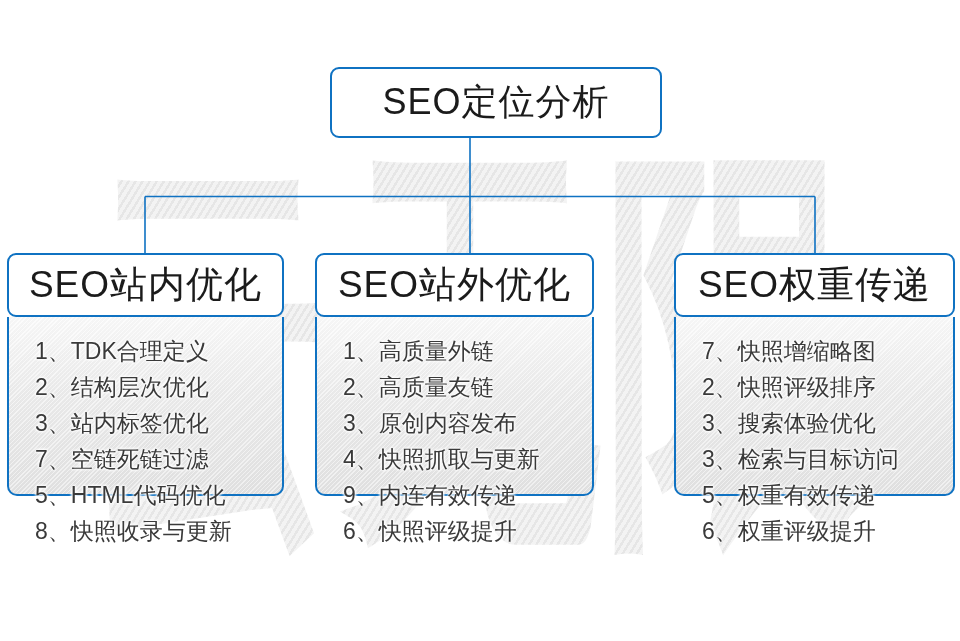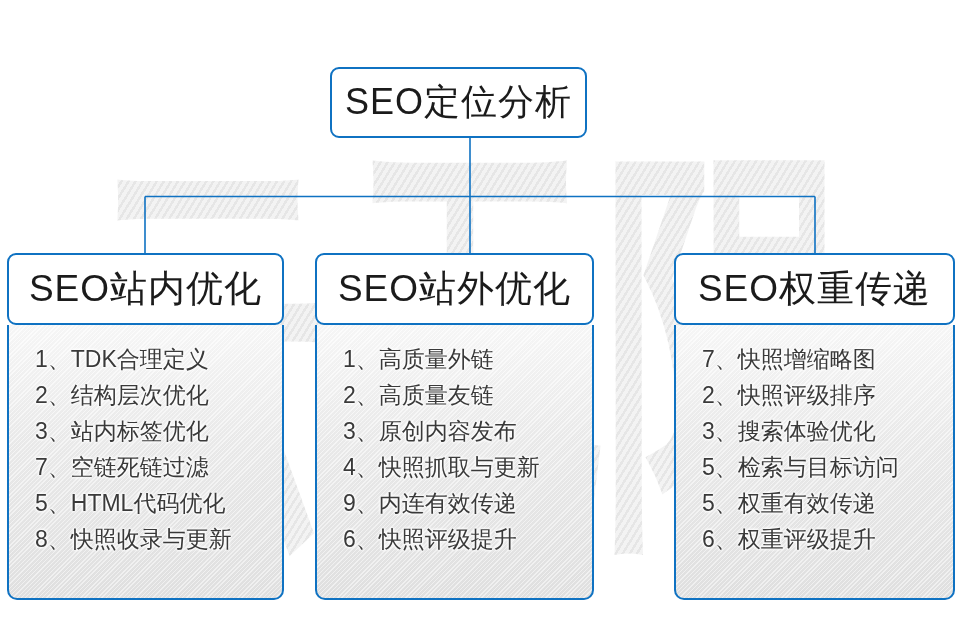--- a/index.html
+++ b/index.html
@@ -24,39 +24,39 @@
     -webkit-background-clip:text;background-clip:text;
     -webkit-text-fill-color:transparent;
   }
   @supports not (background-clip:text){
     .watermark{background:none;-webkit-text-fill-color:currentColor;}
   }
   
   .connectors{position:absolute;left:0;top:0;z-index:1;color:var(--line);}
   
   .root-node{
-    position:absolute;left:330px;top:67px;width:257px;height:71px;z-index:2;
+    position:absolute;left:330px;top:67px;width:332px;height:71px;z-index:2;
     box-sizing:border-box;background:#ffffff;
     border:2px solid var(--line);border-radius:9px;
     display:flex;align-items:center;justify-content:center;
   }
   .root-node .title{font-size:36px;color:var(--header-text);letter-spacing:1px;}
   .branch{position:absolute;top:253px;z-index:2;}
   .branch-1{left:7px;width:277px;}
   .branch-2{left:315px;width:279px;}
   .branch-3{left:674px;width:281px;}
   .branch-title{
-    box-sizing:border-box;height:72px;background:#ffffff;
+    box-sizing:border-box;height:64px;background:#ffffff;
     border:2px solid var(--line);border-radius:9px;
     display:flex;align-items:center;justify-content:center;
     font-size:37px;color:var(--header-text);letter-spacing:1px;
     position:relative;z-index:2;
   }
   .branch-list{
-    box-sizing:border-box;height:275px;margin-top:0;
+    box-sizing:border-box;height:179px;margin-top:0;
     border:2px solid var(--line);border-top:none;
     border-radius:0 0 10px 10px;
     background:
       repeating-linear-gradient(135deg,rgba(255,255,255,0.45) 0 1px,rgba(0,0,0,0.015) 1px 3px),
       linear-gradient(180deg,#fafafa 0%,#ededed 42%,#e3e3e3 100%);
     padding:16px 8px 0 26px;
   }
   .list-item{
     font-size:23px;line-height:36px;color:var(--item-text);
     white-space:nowrap;
@@ -105,19 +105,19 @@
       <div class="list-item">6、快照评级提升</div>
     </div>
   </div>
 
   <div class="branch branch-3">
     <div class="branch-title">SEO权重传递</div>
     <div class="branch-list">
       <div class="list-item">7、快照增缩略图</div>
       <div class="list-item">2、快照评级排序</div>
       <div class="list-item">3、搜索体验优化</div>
-      <div class="list-item">5、检索与目标访问</div>
+      <div class="list-item">3、检索与目标访问</div>
       <div class="list-item">5、权重有效传递</div>
       <div class="list-item">6、权重评级提升</div>
     </div>
   </div>
 
 </div>
 
 </body></html>

